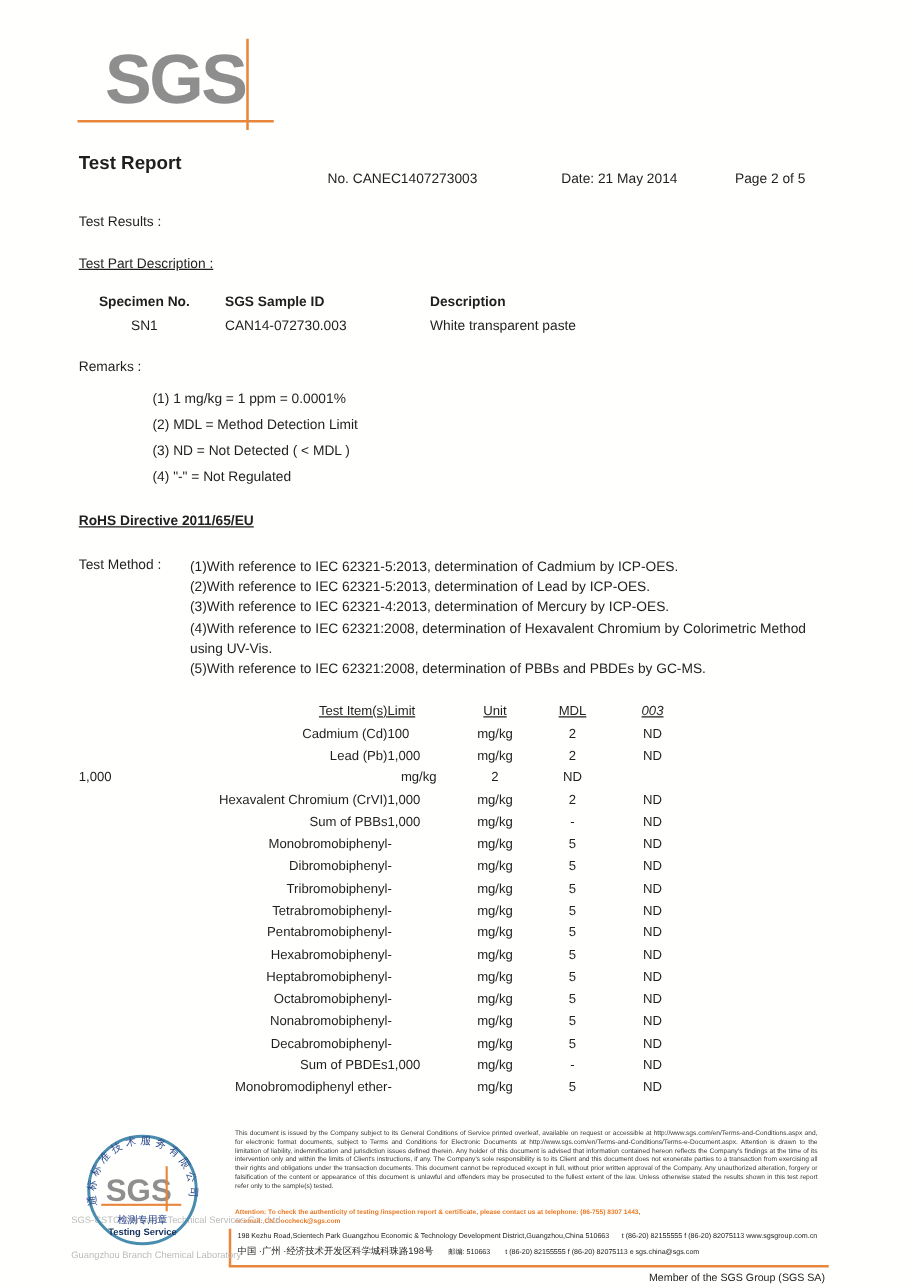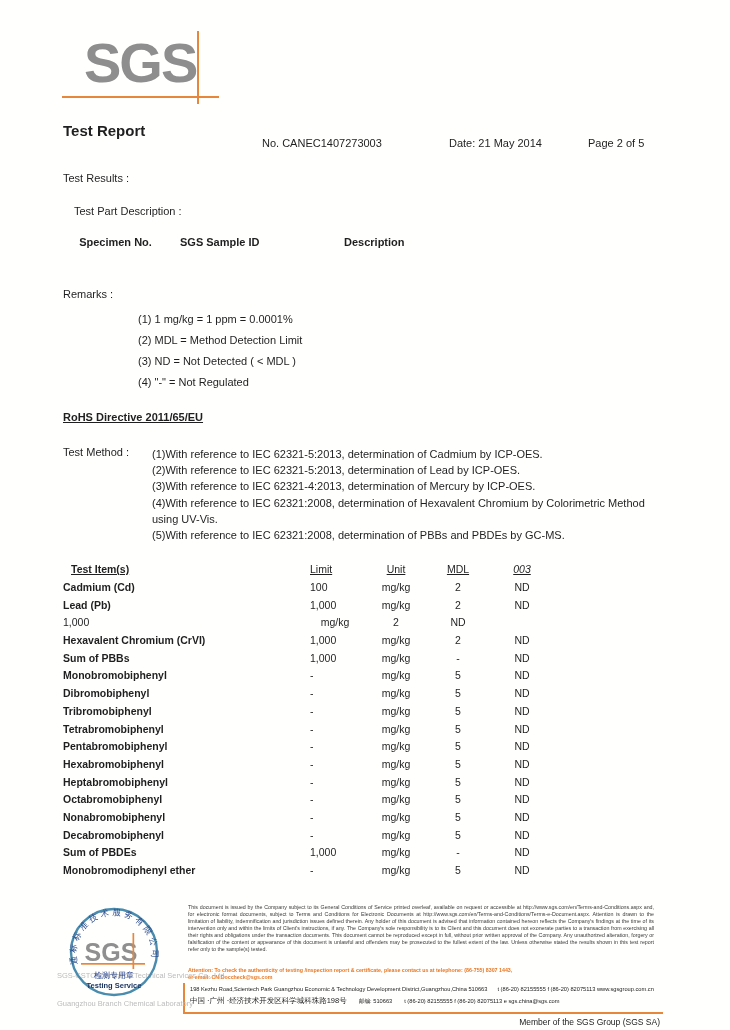--- a/index.html
+++ b/index.html
@@ -13,44 +13,44 @@
   .logo-hline { left:62px; top:96px; width:157px; height:2px; background:#e8873c; }
   .logo-vline { left:197px; top:31px; width:2px; height:73px; background:#e8873c; }
 
   .title { left:63px; top:122px; font-size:15px; font-weight:bold; }
   .report-no { left:262px; top:137px; font-size:11px; }
   .report-date { left:449px; top:137px; font-size:11px; }
   .report-page { left:588px; top:137px; font-size:11px; }
 
   .lbl { font-size:11px; }
   .test-results { left:63px; top:172px; }
-  .part-desc { left:74px; top:205px; }
+  .part-desc { left:63px; top:205px; text-decoration:underline; }
 
   
   .spec-head, .spec-row { left:63px; display:grid; grid-template-columns:105px 140px auto; column-gap:12px; font-size:11px; }
   .spec-head { top:236px; font-weight:bold; }
   .spec-row { top:255px; }
   .spec-c1 { text-align:center; }
   .spec-c2 { text-align:left; }
   .spec-c3 { text-align:left;padding-left:12px; }
 
   .remarks-lbl { left:63px; top:288px; }
-  .remarks-list { left:138px; top:309px; font-size:11px; }
+  .remarks-list { left:122px; top:309px; font-size:11px; }
   .remark-line { height:21px; line-height:21px; }
 
   .rohs-head { left:63px; top:411px; font-size:11px; font-weight:bold; text-decoration:underline; }
   .method-lbl { left:63px; top:446px; }
   .method-list { left:152px; top:446px; width:508px; font-size:11px; line-height:16.2px; }
 
   
   .rt { left:63px; top:560px; width:520px; font-size:10.5px; }
   .r-head, .r-row { display:grid; grid-template-columns:247px 50px 72px 52px 76px; height:17.7px; line-height:17.7px; align-items:center; }
   .r-head { height:19px; line-height:19px; }
   .r-head span { text-decoration:underline; }
-  .rc-item { text-align:left;font-weight:bold; }
+  .rc-item { text-align:right; }
   .r-head .rc-item { padding-left:8px; }
   .rc-limit { text-align:left; }
   .rc-unit { text-align:center; }
   .rc-mdl { text-align:center; }
   .rc-val { text-align:center; }
   .h-003 { font-style:italic; }
 
   
   .stamp { left:64px; top:904px; z-index:3; }
   .company-1 { left:57px; top:971px; font-size:7.5px; color:#bcbcbc; white-space:nowrap; z-index:1; }
@@ -82,20 +82,25 @@
   <div class="abs report-date">Date: 21 May 2014</div>
   <div class="abs report-page">Page 2 of 5</div>
 
   <div class="abs lbl test-results">Test Results :</div>
   <div class="abs lbl part-desc">Test Part Description :</div>
 
   <div class="abs spec-head">
     <span class="spec-c1">Specimen No.</span>
     <span class="spec-c2">SGS Sample ID</span>
     <span class="spec-c3">Description</span>
+  </div>
+  <div class="abs spec-row">
+    <span class="spec-c1">SN1</span>
+    <span class="spec-c2">CAN14-072730.003</span>
+    <span class="spec-c3">White transparent paste</span>
   </div>
 
   <div class="abs lbl remarks-lbl">Remarks :</div>
   <div class="abs remarks-list" id="remarks-list">
       <div class="remark-line">(1) 1 mg/kg = 1 ppm = 0.0001%</div>
       <div class="remark-line">(2) MDL = Method Detection Limit</div>
       <div class="remark-line">(3) ND = Not Detected ( &lt; MDL )</div>
       <div class="remark-line">(4) "-" = Not Regulated</div>
     </div>
 

